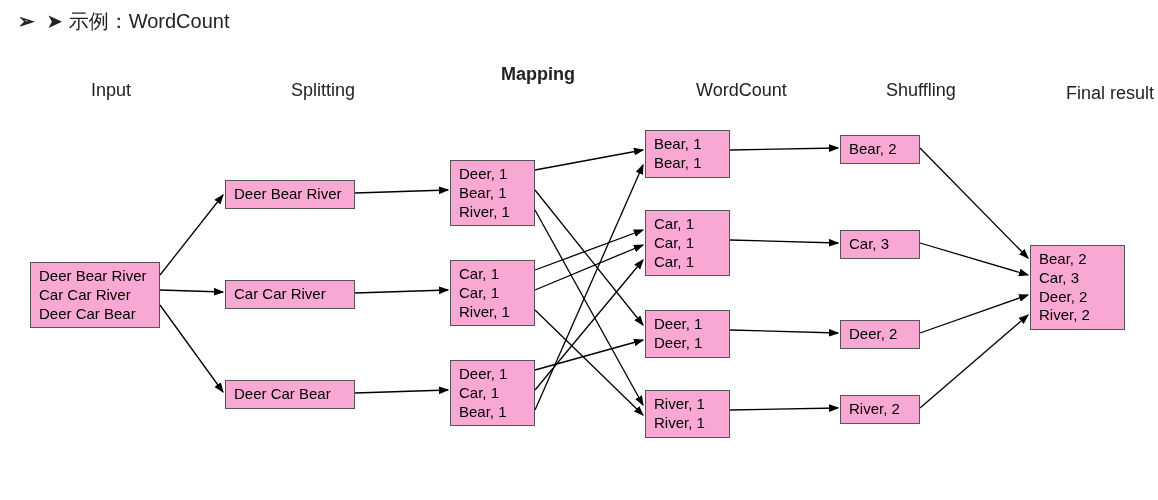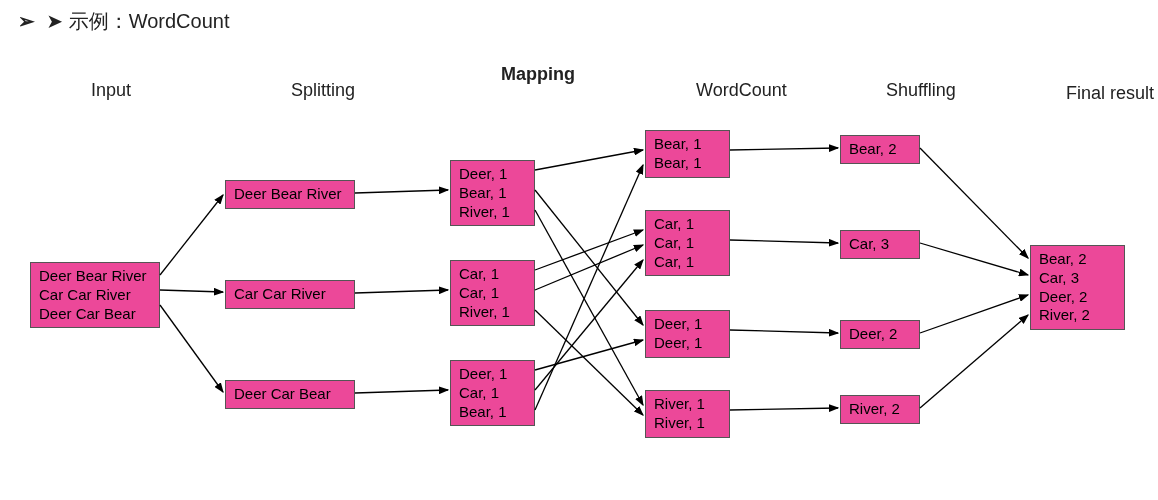--- a/index.html
+++ b/index.html
@@ -23,21 +23,21 @@
   }
   .stage-label {
     position: absolute;
     font-size: 18px;
     color: #222;
     text-align: center;
     margin-left: 31px;
   }
   .node {
     position: absolute;
-    background: #ec4899;
+    background: #f9a8d4;
     border: 1px solid #555;
     padding: 4px 8px;
     font-size: 15px;
     line-height: 1.25;
     color: #000;
     box-sizing: border-box;
   }
   svg.arrows {
     position: absolute;
     left: 0; top: 0;

